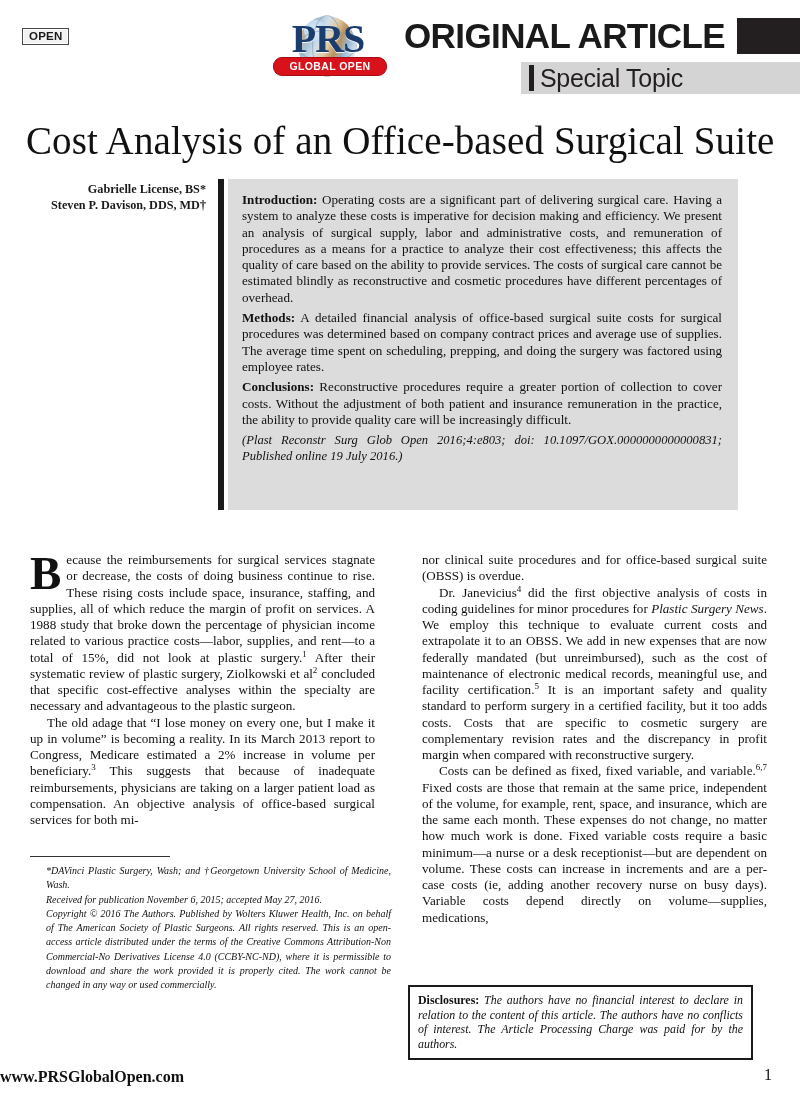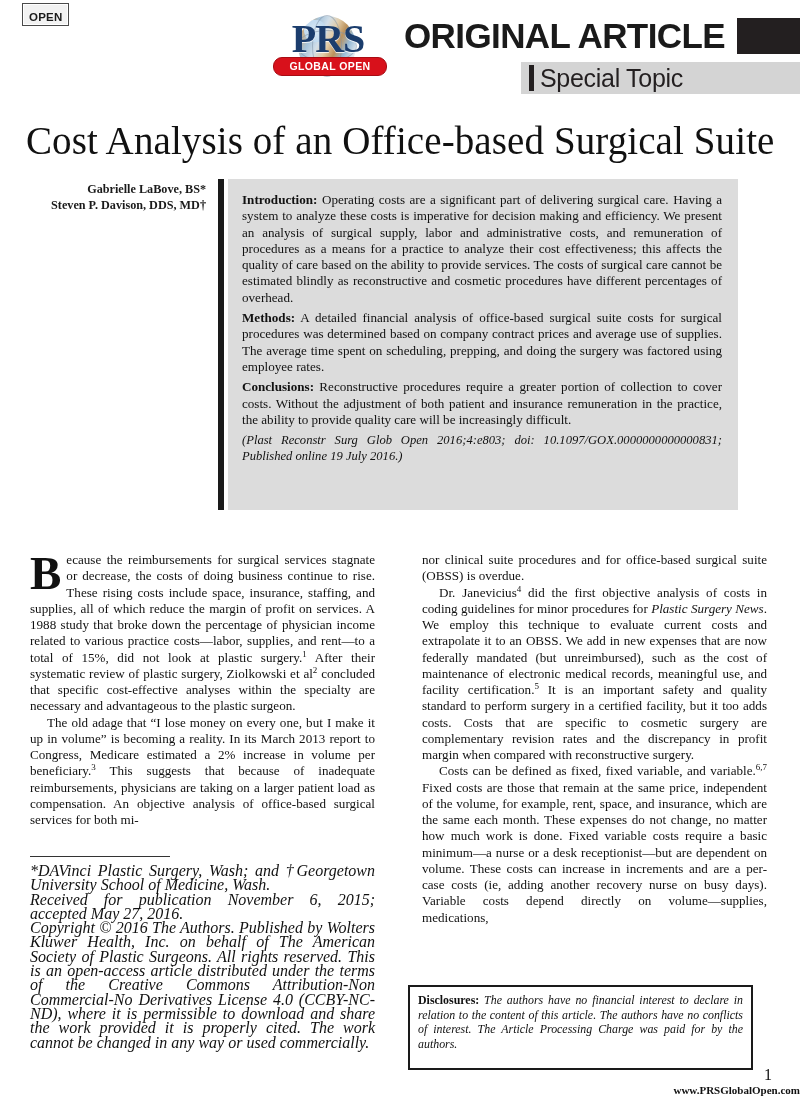--- a/index.html
+++ b/index.html
@@ -19,24 +19,24 @@
   
   .header {
     position: absolute;
     top: 0; left: 0;
     width: 800px;
     height: 100px;
   }
   .open-badge {
     position: absolute;
     left: 22px;
-    top: 3px;
+    top: 28px;
     border: 1px solid #4a4a4a;
     background: #f2f2f2;
-    padding: 7px 6px 2px 6px;
+    padding: 1px 6px 2px 6px;
     font-family: "Liberation Sans", sans-serif;
     font-size: 11.5px;
     font-weight: 700;
     letter-spacing: 0.2px;
     color: #1a1a1a;
     box-shadow: 0 0 0 1px #ffffff inset;
   }
 
   .prs-logo {
     position: absolute;
@@ -238,62 +238,61 @@
   .footnote-rule {
     position: absolute;
     left: 30px;
     top: 856px;
     width: 140px;
     height: 1px;
     background: #333;
   }
   .footnotes {
     position: absolute;
-    left: 30px;
+    left: 46px;
     top: 864px;
     width: 345px;
     font-family: "Liberation Serif", serif;
-    font-size: 16px;
+    font-size: 10px;
     line-height: 14.3px;
     color: #111;
     text-align: justify;
   }
   .footnotes p { margin: 0; font-style: italic; }
   .footnotes p.doi { font-style: normal; text-align: left; }
 
   
   .disclosures {
     position: absolute;
     left: 408px;
     top: 985px;
     width: 345px;
     box-sizing: border-box;
     border: 2px solid #1a1a1a;
-    padding: 6px 8px 17px 8px;
+    padding: 6px 8px 7px 8px;
     font-family: "Liberation Serif", serif;
     font-size: 11.9px;
     line-height: 14.6px;
     text-align: justify;
     color: #111;
   }
   .disclosures b { font-weight: 700; font-style: normal; }
   .disclosures .body { font-style: italic; }
 
   
   .footer-url {
     position: absolute;
     left: 0;
     top: 1068px;
     width: 800px;
-    text-align: right;
-    font-family: "Liberation Serif", serif;
-    font-weight: 700;
-    font-size: 11px;
-    color: #111;
-    margin-top: 16px;
+    text-align: left;
+    font-family: "Liberation Serif", serif;
+    font-weight: 700;
+    font-size: 16px;
+    color: #111;
   }
   .footer-page {
     position: absolute;
     right: 28px;
     top: 1066px;
     font-family: "Liberation Serif", serif;
     font-size: 16px;
     color: #111;
   }
 </style>
@@ -314,21 +313,21 @@
   <div class="header-black-box"></div>
 
   <div class="special-topic-bar"></div>
   <div class="special-topic-tick"></div>
   <div class="special-topic-text">Special Topic</div>
 </div>
 
 <div class="article-title">Cost Analysis of an Office-based Surgical Suite</div>
 
 <div class="authors">
-  <div>Gabrielle LaBove, BS*</div>
+  <div>Gabrielle License, BS*</div>
   <div>Steven P. Davison, DDS, MD†</div>
 </div>
 
 <div class="abstract-rule"></div>
 <div class="abstract-box">
   <p><b>Introduction:</b><span> Operating costs are a significant part of delivering surgical care. Having a system to analyze these costs is imperative for decision making and efficiency. We present an analysis of surgical supply, labor and administrative costs, and remuneration of procedures as a means for a practice to analyze their cost effectiveness; this affects the quality of care based on the ability to provide services. The costs of surgical care cannot be estimated blindly as reconstructive and cosmetic procedures have different percentages of overhead.</span></p>
   <p><b>Methods:</b><span> A detailed financial analysis of office-based surgical suite costs for surgical procedures was determined based on company contract prices and average use of supplies. The average time spent on scheduling, prepping, and doing the surgery was factored using employee rates.</span></p>
   <p><b>Conclusions:</b><span> Reconstructive procedures require a greater portion of collection to cover costs. Without the adjustment of both patient and insurance remuneration in the practice, the ability to provide quality care will be increasingly difficult.</span></p>
   <p class="abstract-cite">(Plast Reconstr Surg Glob Open 2016;4:e803; doi: 10.1097/GOX.0000000000000831; Published online 19 July 2016.)</p>
 </div>

